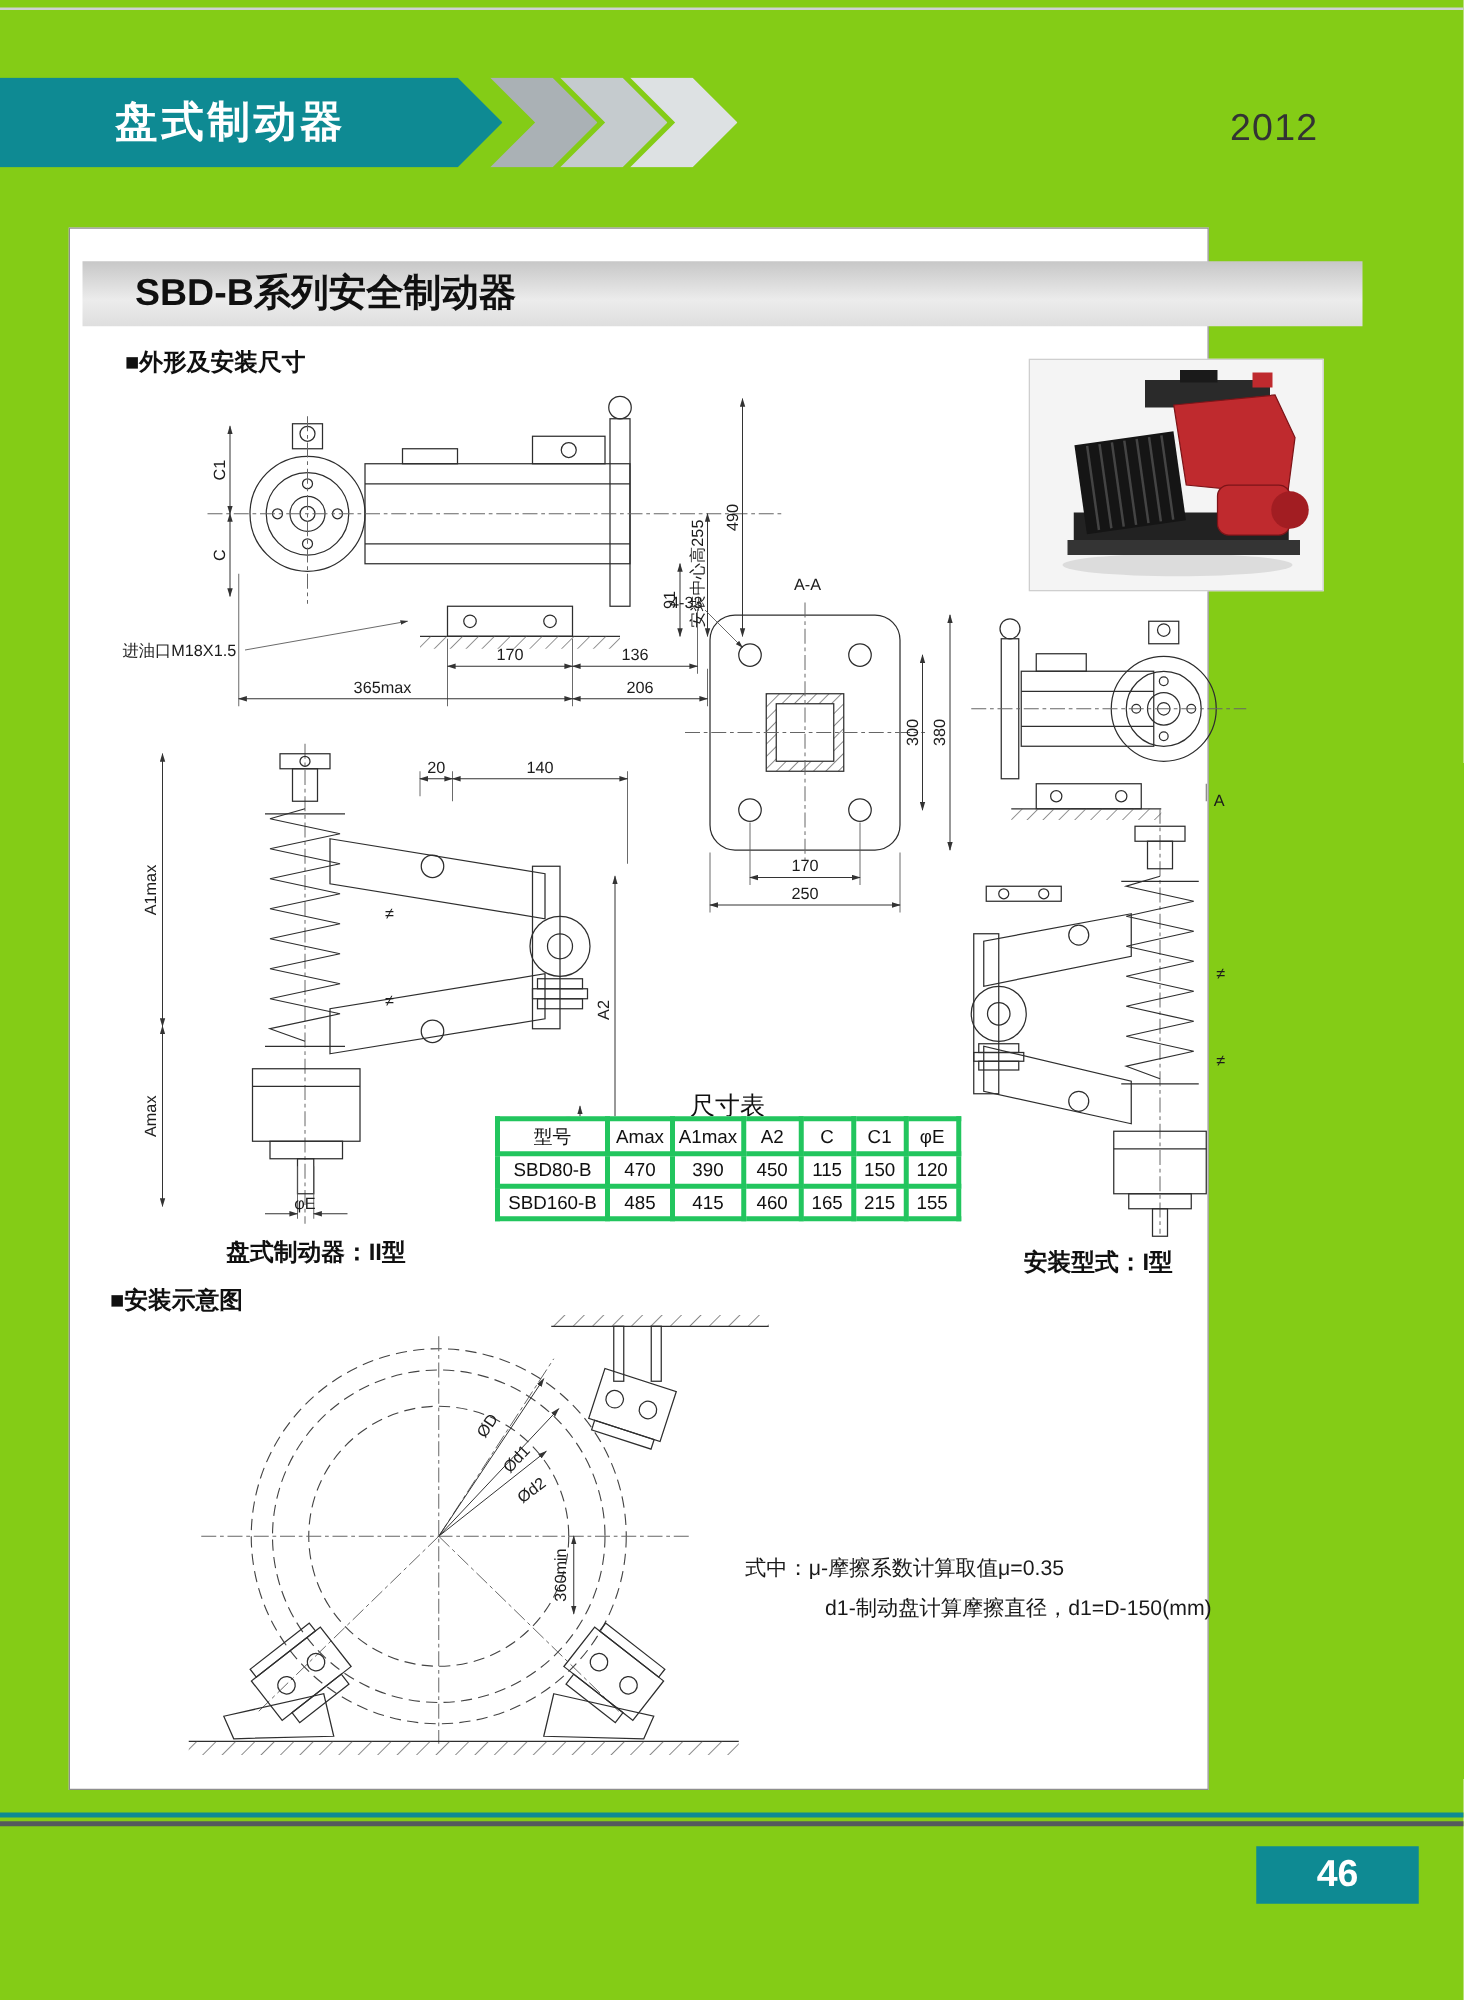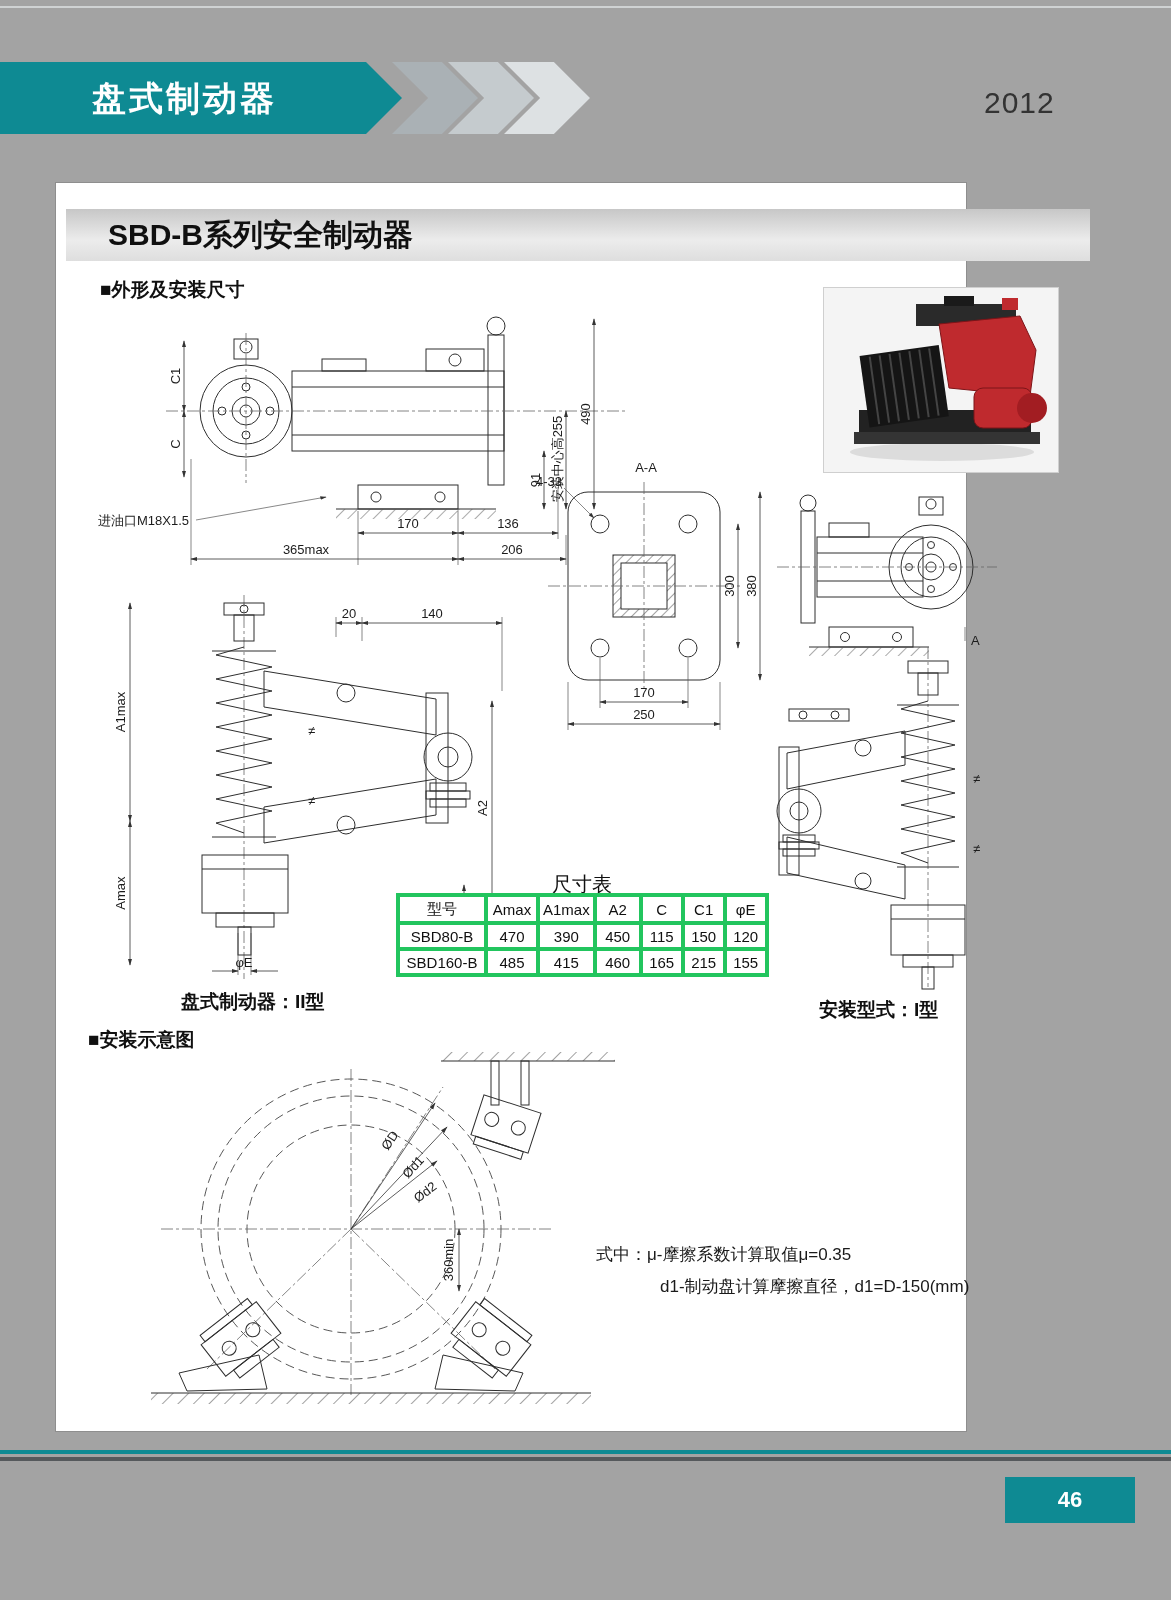--- a/index.html
+++ b/index.html
@@ -1,18 +1,18 @@
 <!DOCTYPE html>
 <html><head>
 <meta charset="utf-8">
 <style>
   *{margin:0;padding:0;box-sizing:border-box}
   html,body{background:#fff}
   body{font-family:"Liberation Sans", sans-serif;color:#1c1c1c}
-  .page{position:relative;width:1171px;height:1600px;background:#a3a3a3;overflow:hidden}
+  .page{position:relative;width:1171px;height:1600px;background:#84cc16;overflow:hidden}
   .abs{position:absolute}
   .top-rule{position:absolute;left:0;top:6px;width:100%;height:2px;background:#cfd2d3}
   .banner{position:absolute;left:0;top:62px;width:402px;height:72px;background:#0e8a93;color:#fff;
     font-size:34px;font-weight:bold;letter-spacing:3px;line-height:72px;padding-left:92px;
     clip-path:polygon(0 0,calc(100% - 36px) 0,100% 50%,calc(100% - 36px) 100%,0 100%)}
   .chev{position:absolute;top:62px;height:72px;width:86px;
     clip-path:polygon(0 0,58% 0,100% 50%,58% 100%,0 100%,42% 50%)}
   .chev1{left:392px;background:#aab1b5}
   .chev2{left:448px;background:#c5cbce}
   .chev3{left:504px;background:#dde1e3}
@@ -34,21 +34,21 @@
     height:26px;text-align:center;padding:1px 3px;color:#101010}
   table.dim-table th{height:28px}
   .col-model{width:88px}.col-n1{width:52px}.col-n2{width:56px}.col-n3{width:46px}.col-n4{width:42px}
   td.model{text-align:left;padding-left:6px}
   .notes{position:absolute;left:540px;top:1056px;width:486px;font-size:17px;line-height:32px;color:#1a1a1a}
   .notes .ind1{padding-left:64px}
   .notes .ind2{padding-left:30px}
   .stripe1{position:absolute;left:0;top:1450px;width:1171px;height:4px;background:#0e8a93}
   .stripe2{position:absolute;left:0;top:1457px;width:1171px;height:4px;background:#55595c}
   .pn-box{position:absolute;left:1005px;top:1477px;width:130px;height:46px;background:#0e8a93;color:#fff;
-    font-size:22px;font-weight:bold;text-align:center;line-height:46px}
+    font-size:30px;font-weight:bold;text-align:center;line-height:46px}
   svg .ln{stroke:#2e2e2e;fill:none;stroke-width:1}
   svg .thin{stroke:#555;fill:none;stroke-width:.7}
   svg .cl{stroke:#666;fill:none;stroke-width:.8;stroke-dasharray:12 3 3 3}
   svg .dash{stroke:#444;fill:none;stroke-width:.9;stroke-dasharray:9 5}
   svg .dim{stroke:#333;fill:none;stroke-width:.8}
   svg text{fill:#1c1c1c;font-size:13px;font-family:"Liberation Sans",sans-serif}
 </style>
 </head>
 <body>
 

